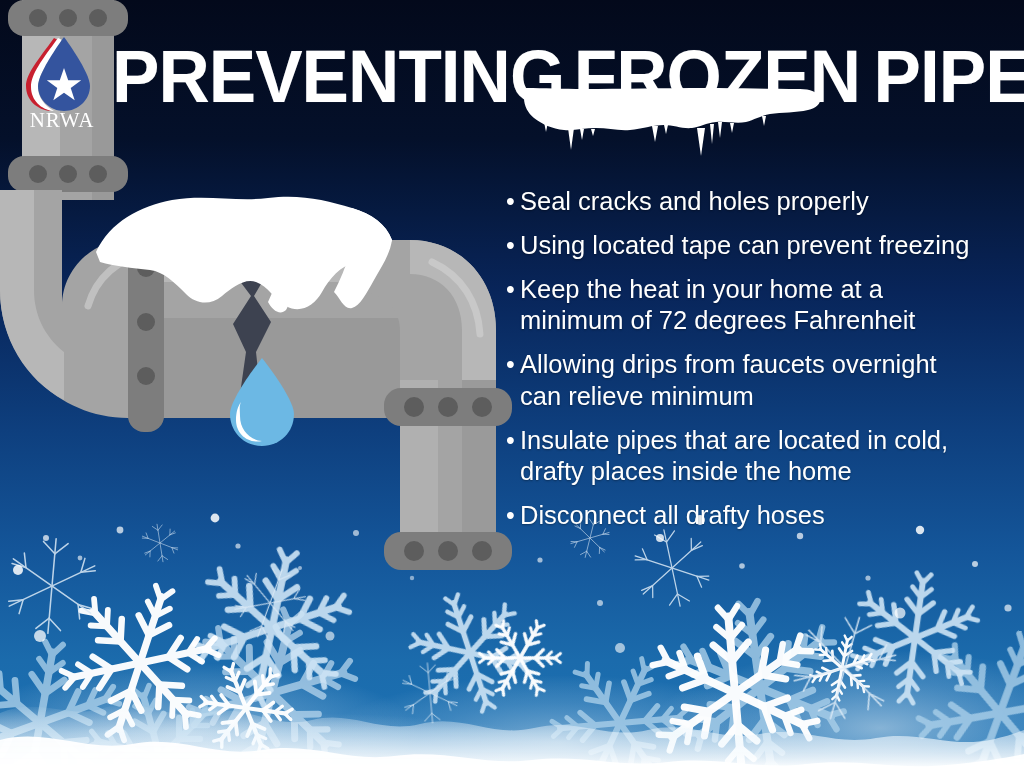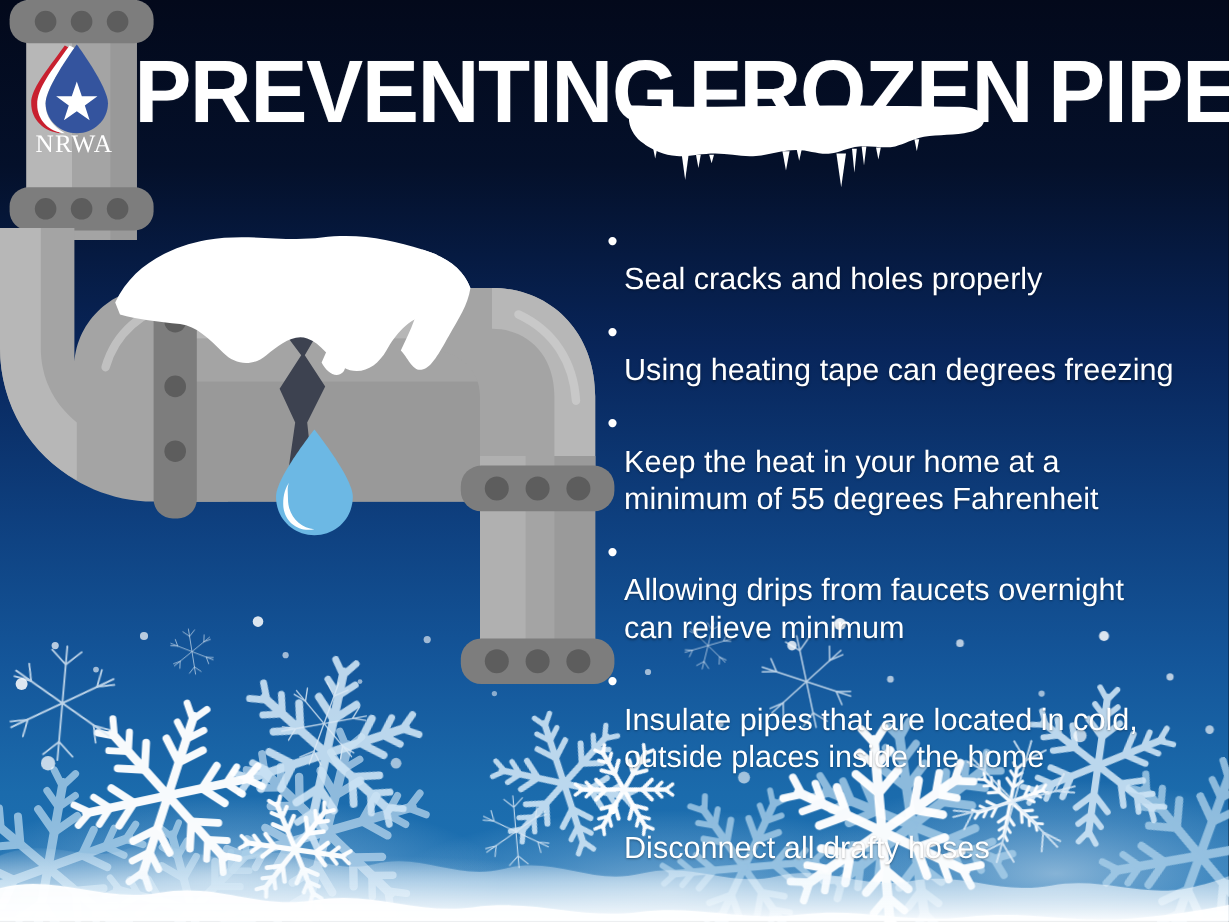--- a/index.html
+++ b/index.html
@@ -103,21 +103,20 @@
     flex: 0 0 auto;
     width: 14px;
     font-size: 25px;
     line-height: 1.22;
     color: #ffffff;
   }
   .bullet-text {
     flex: 1 1 auto;
     white-space: pre-line;
     text-shadow: 0 1px 2px rgba(0,0,0,0.35);
-    margin-top: 32px;
   }
 </style>
 </head>
 <body>
 
 <div id="poster">
 
   <svg class="snowband" viewBox="0 0 1024 260" xmlns="http://www.w3.org/2000/svg">
     <defs>
 
@@ -474,36 +473,36 @@
     <path fill="#ffffff" d="M20,36 L22,46 L24,36 Z"></path>
   </svg>
 
   <div class="bullets">
     <div class="bullet-item">
       <span class="bullet-dot">•</span>
       <span class="bullet-text">Seal cracks and holes properly</span>
     </div>
     <div class="bullet-item">
       <span class="bullet-dot">•</span>
-      <span class="bullet-text">Using heating tape can degrees freezing</span>
+      <span class="bullet-text">Using located tape can prevent freezing</span>
     </div>
     <div class="bullet-item">
       <span class="bullet-dot">•</span>
       <span class="bullet-text">Keep the heat in your home at a
-minimum of 55 degrees Fahrenheit</span>
+minimum of 72 degrees Fahrenheit</span>
     </div>
     <div class="bullet-item">
       <span class="bullet-dot">•</span>
       <span class="bullet-text">Allowing drips from faucets overnight
 can relieve minimum</span>
     </div>
     <div class="bullet-item">
       <span class="bullet-dot">•</span>
       <span class="bullet-text">Insulate pipes that are located in cold,
-outside places inside the home</span>
+drafty places inside the home</span>
     </div>
     <div class="bullet-item">
       <span class="bullet-dot">•</span>
       <span class="bullet-text">Disconnect all drafty hoses</span>
     </div>
   </div>
 
 </div>
 
 </body></html>

